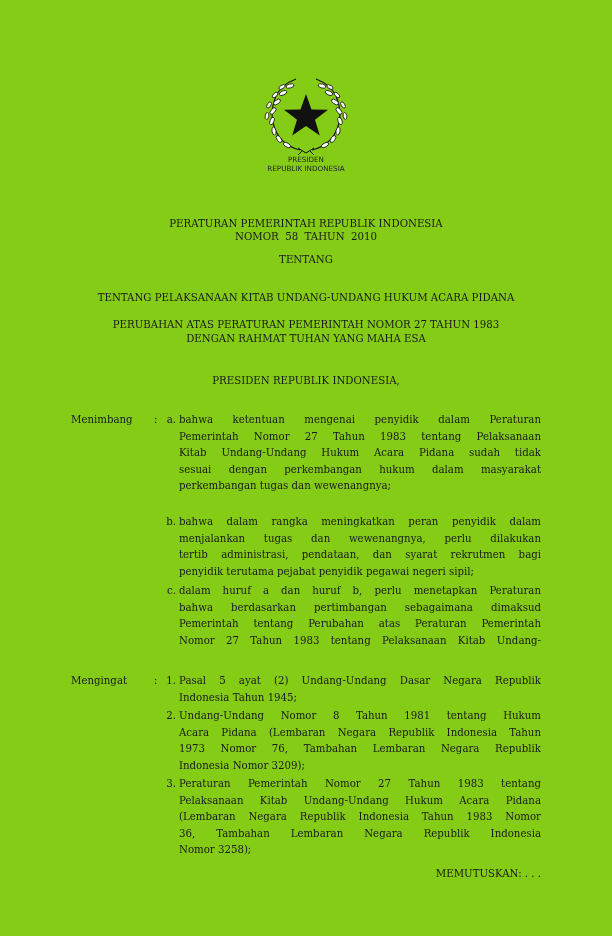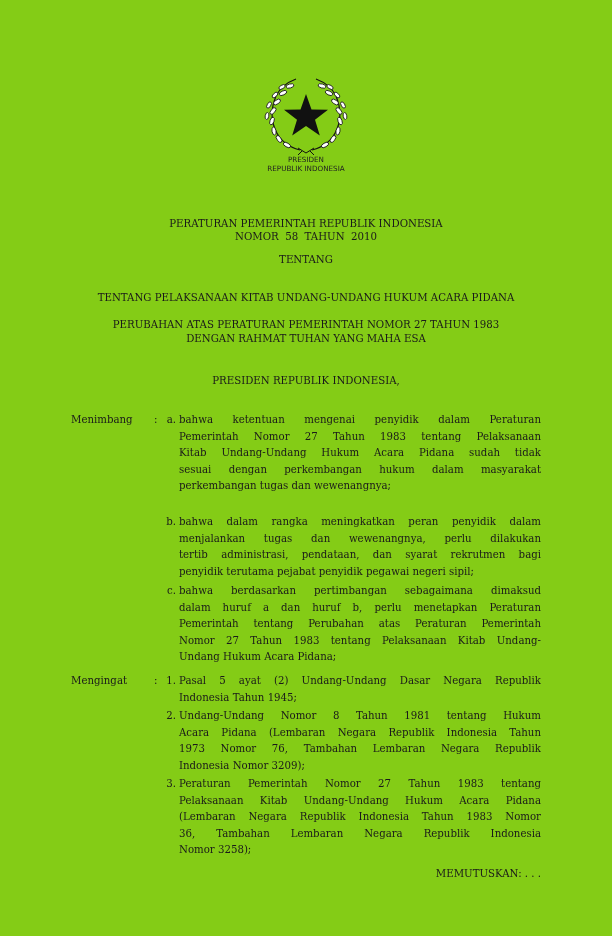--- a/index.html
+++ b/index.html
@@ -94,25 +94,24 @@
   <div class="num" style="left:160px; top:514px;">b.</div>
   <div class="item" style="top:514px;">
     <span class="ln">bahwa dalam rangka meningkatkan peran penyidik dalam</span>
     <span class="ln">menjalankan tugas dan wewenangnya, perlu dilakukan</span>
     <span class="ln">tertib administrasi, pendataan, dan syarat rekrutmen bagi</span>
     <span class="ln last">penyidik terutama pejabat penyidik pegawai negeri sipil;</span>
   </div>
 
   <div class="num" style="left:160px; top:583px;">c.</div>
   <div class="item" style="top:583px;">
+    <span class="ln">dalam huruf a dan huruf b, perlu menetapkan Peraturan</span>
     <span class="ln">bahwa berdasarkan pertimbangan sebagaimana dimaksud</span>
-    <span class="ln">dalam huruf a dan huruf b, perlu menetapkan Peraturan</span>
     <span class="ln">Pemerintah tentang Perubahan atas Peraturan Pemerintah</span>
     <span class="ln">Nomor 27 Tahun 1983 tentang Pelaksanaan Kitab Undang-</span>
-    <span class="ln last">Undang Hukum Acara Pidana;</span>
   </div>
 
   <div class="lbl" style="top:673px;">Mengingat</div>
   <div class="colon" style="top:673px;">:</div>
 
   <div class="num" style="left:160px; top:673px;">1.</div>
   <div class="item" style="top:673px;">
     <span class="ln">Pasal 5 ayat (2) Undang-Undang Dasar Negara Republik</span>
     <span class="ln last">Indonesia Tahun 1945;</span>
   </div>

